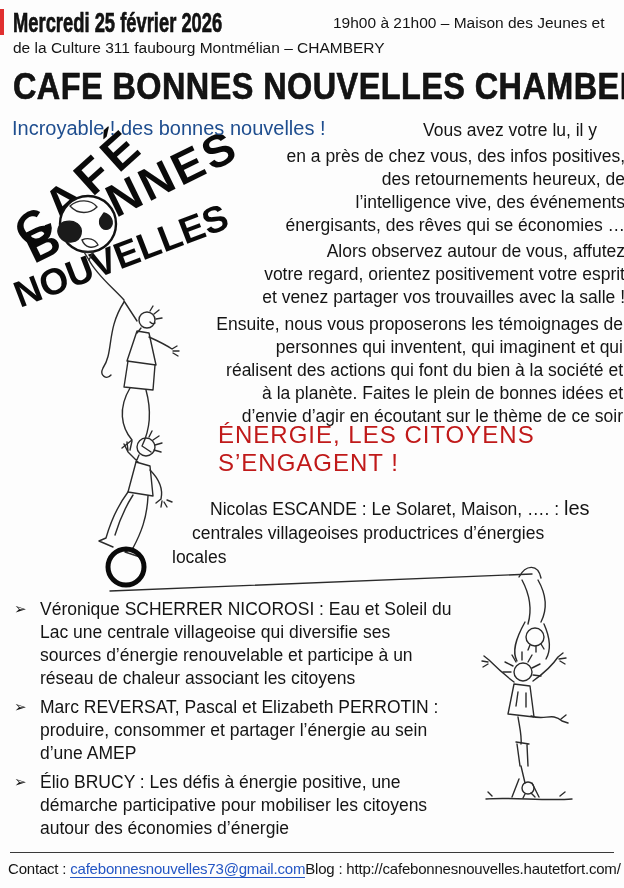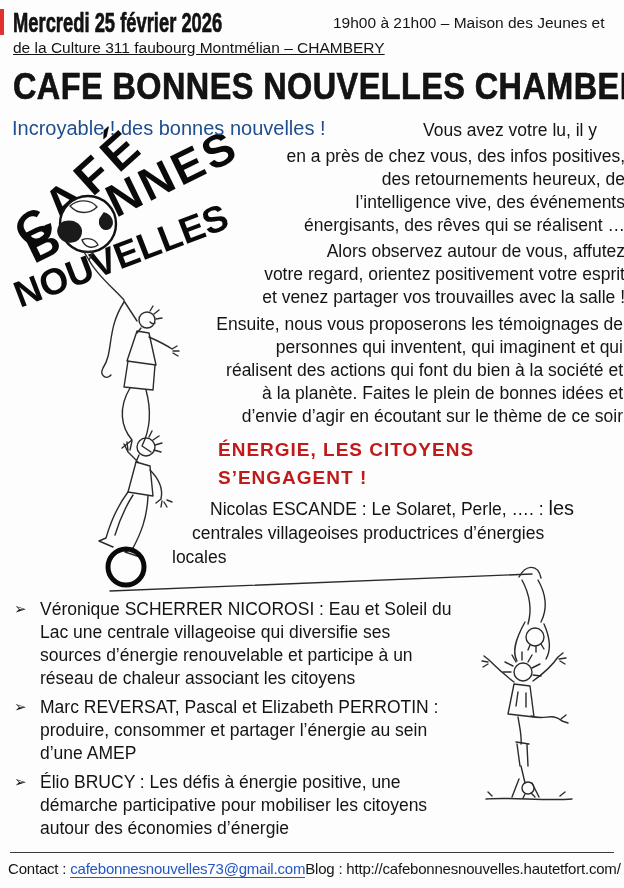--- a/index.html
+++ b/index.html
@@ -11,36 +11,36 @@
   .abs{position:absolute;}
   .nowrap{white-space:nowrap;}
   .condensed{display:inline-block;transform-origin:0 50%;}
   .heavy{-webkit-text-stroke:0.6px #000;}
 
   
   .red-tick{left:0;top:9px;width:4px;height:26px;background:var(--mark-red,#e03030);}
   .hdr-row{left:13px;top:8px;width:600px;height:30px;}
   .hdr-date{font-size:27px;font-weight:bold;transform:scaleX(0.68);letter-spacing:0;}
   .hdr-time{left:333px;top:14px;font-size:15.5px;}
-  .hdr-address{left:13px;top:39px;font-size:15.5px;text-decoration:underline;}
+  .hdr-address{left:13px;top:39px;font-size:15.5px;}
   .page-title{left:13px;top:66px;font-size:36px;font-weight:bold;}
   .page-title .condensed{transform:scaleX(0.9);letter-spacing:0.5px;}
 
   
   .subtitle{left:12px;top:117px;font-size:20px;font-weight:normal;color:var(--highlight-blue,#1f4e8f);}
   .lead-line{left:423px;top:120px;font-size:17.5px;}
 
   
   .p-block{text-align:right;font-size:17.5px;line-height:23px;}
   .p1{left:205px;top:145px;width:420px;}
   .p2{left:165px;top:240px;width:460px;}
   .p3{left:135px;top:313px;width:488px;}
 
   
-  .theme{left:218px;top:436px;font-size:19px;line-height:28px;font-weight:bold;
+  .theme{left:218px;top:421px;font-size:24px;line-height:28px;font-weight:normal;
          letter-spacing:1px;color:var(--theme-red,#c01a1a);}
 
   
   .speaker{left:172px;top:496px;width:446px;font-size:17.5px;line-height:24px;text-align:left;}
   .speaker .l1{padding-left:38px;}
   .speaker .l2{padding-left:20px;}
   .speaker .big{font-size:20px;}
   b{font-weight:normal;}
 
   
@@ -147,21 +147,21 @@
     <span class="condensed heavy">CAFE BONNES NOUVELLES CHAMBERY</span>
   </div>
 
   <div class="abs subtitle nowrap">Incroyable ! des bonnes nouvelles !</div>
   <div class="abs lead-line nowrap">Vous avez votre lu, il y</div>
 
   <div class="abs p-block p1">
     <div class="nowrap">en a près de chez vous, des infos positives,</div>
     <div class="nowrap">des retournements heureux, de</div>
     <div class="nowrap">l’intelligence vive, des événements</div>
-    <div class="nowrap">énergisants, des rêves qui se réalisent …</div>
+    <div class="nowrap">énergisants, des rêves qui se économies …</div>
   </div>
 
   <div class="abs p-block p2">
     <div class="nowrap">Alors observez autour de vous, affutez</div>
     <div class="nowrap">votre regard, orientez positivement votre esprit</div>
     <div class="nowrap">et venez partager vos trouvailles avec la salle !</div>
   </div>
 
   <div class="abs p-block p3">
     <div class="nowrap">Ensuite, nous vous proposerons les témoignages de</div>
@@ -171,21 +171,21 @@
     <div class="nowrap">d’envie d’agir en écoutant sur le thème de ce soir</div>
   </div>
 
   <div class="abs theme">
     <div class="nowrap">ÉNERGIE, LES CITOYENS</div>
     <div class="nowrap">S’ENGAGENT !</div>
   </div>
 
   <div class="abs speaker">
     <div class="nowrap l1">
-      <b>Nicolas ESCANDE :</b><span> Le Solaret, Perle, …. : </span><span class="big">les</span>
+      <b>Nicolas ESCANDE :</b><span> Le Solaret, Maison, …. : </span><span class="big">les</span>
     </div>
     <div class="nowrap l2">centrales villageoises productrices d’énergies</div>
     <div class="nowrap">locales</div>
   </div>
 
   <div class="abs bullets">
 
     <div class="bullet">
       <div class="bullet-marker">➢</div>
       <div class="bullet-body">

